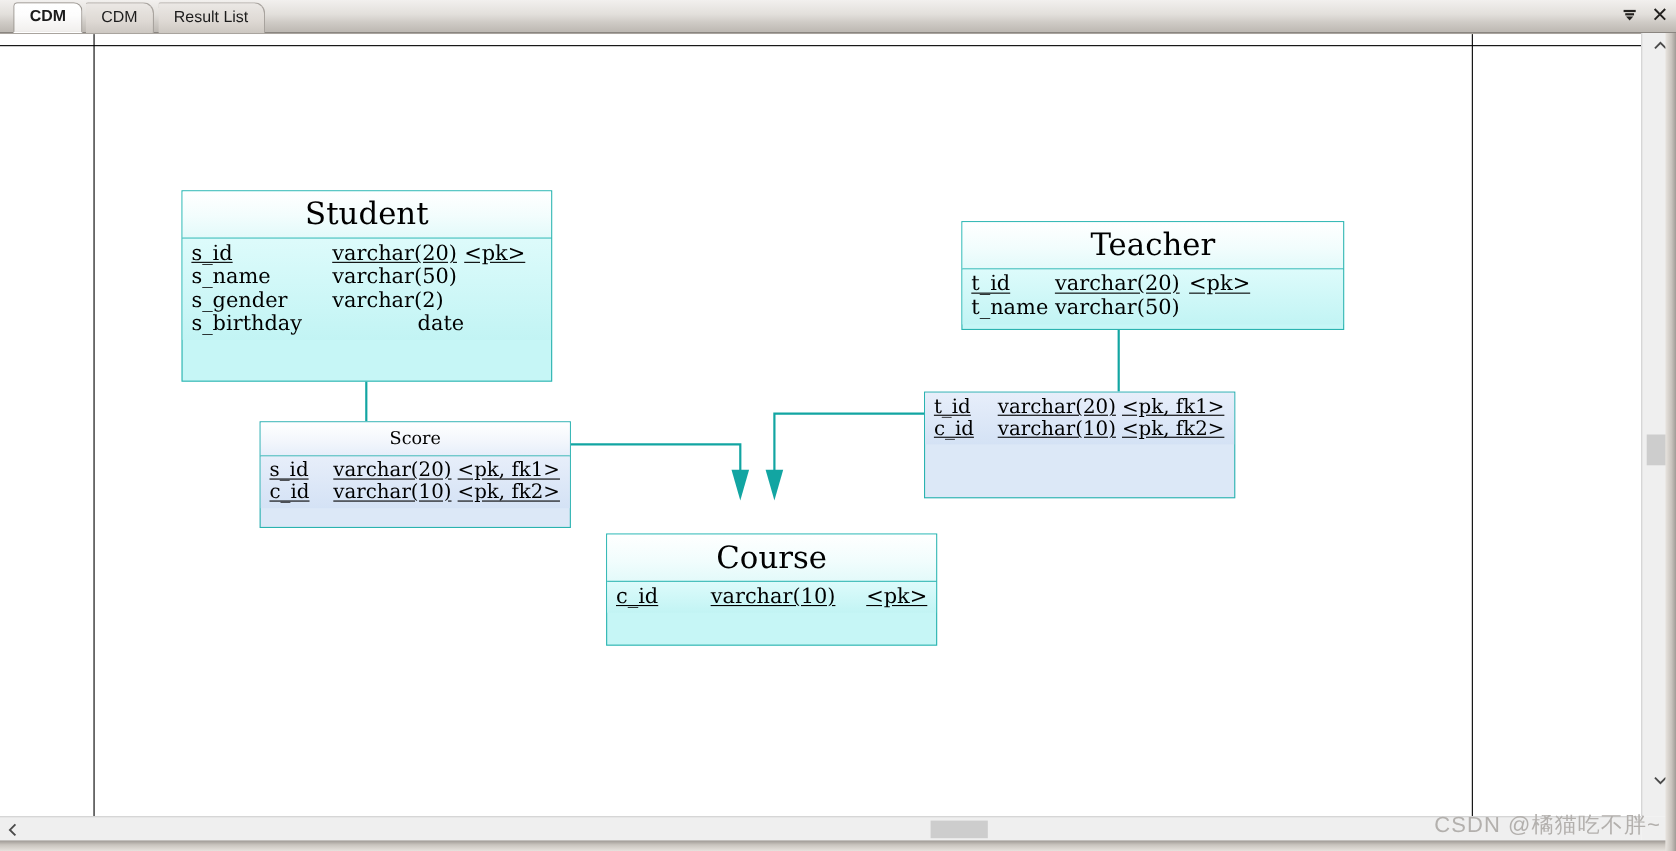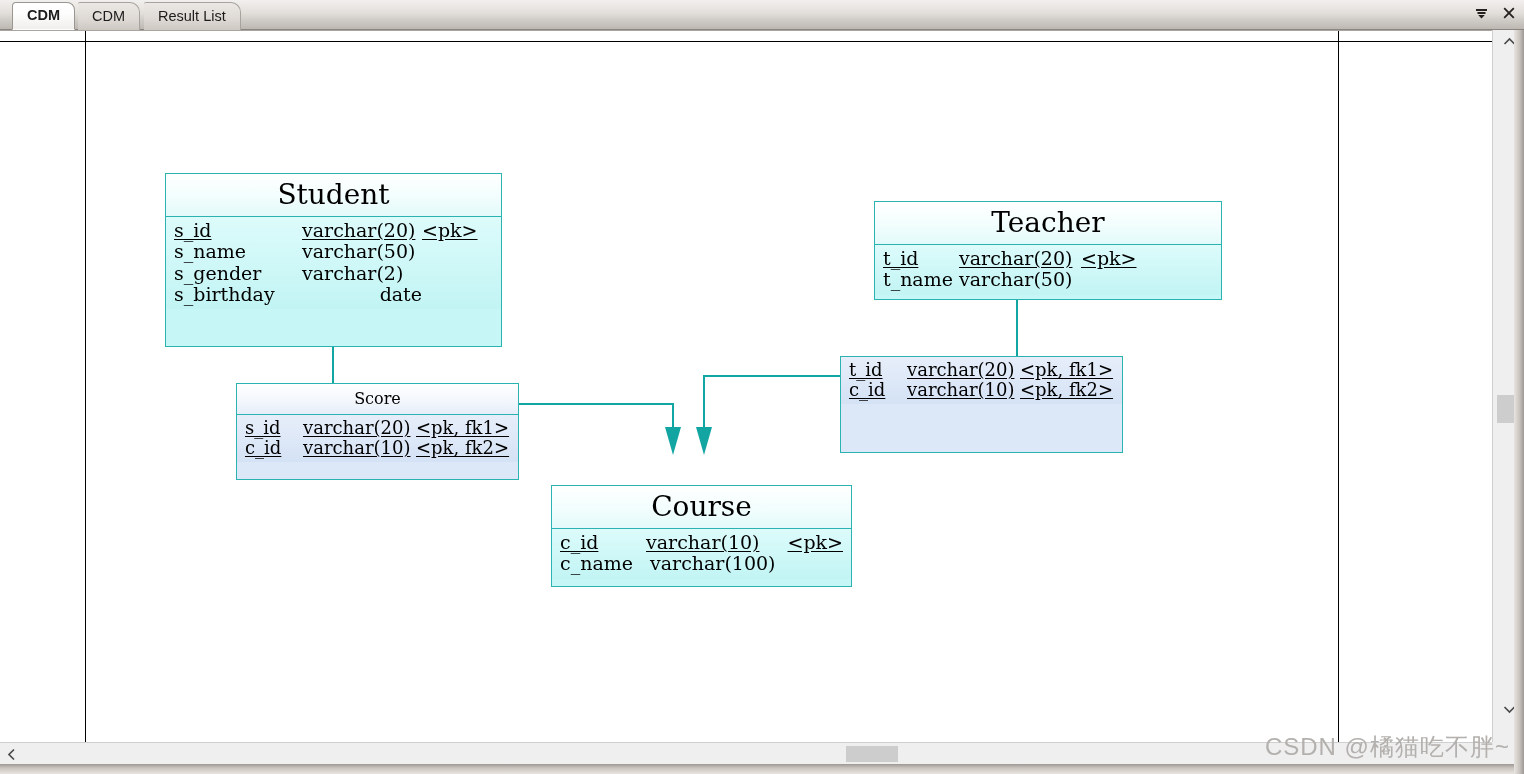--- a/index.html
+++ b/index.html
@@ -193,21 +193,21 @@
   }
   #right-frame {
     position: absolute; right: 0; top: 30px;
     width: 10px; height: 744px;
     background: linear-gradient(to right, #e8e4df 0%, #c9c4be 55%, #9d9893 100%);
     z-index: 7;
   }
 
   #watermark {
     position: absolute; right: 14px; bottom: 11px;
-    font-size: 24px;
+    font-size: 20px;
     color: #b3b0ad;
     letter-spacing: 1px;
     white-space: nowrap;
     z-index: 9;
     pointer-events: none;
   }
 </style>
 </head>
 <body>
 
@@ -338,25 +338,20 @@
             </div>
           </div>
           <div class="entity entity-main" style="left: 551px; top: 454px; width: 301px; height: 102px;">
             <div class="entity-hdr">Course</div>
             <div class="entity-body">
               <div class="attr-row pk">
                 <span class="attr-name" style="width: 90px;">c_id</span>
                 <span class="attr-type" style="width: 148px;">varchar(10)</span>
                 <span class="attr-key">&lt;pk&gt;</span>
               </div>
-              <div class="attr-row">
-                <span class="attr-name" style="width: 90px;">c_name</span>
-                <span class="attr-type" style="width: 148px;">varchar(100)</span>
-                <span class="attr-key"></span>
-              </div>
             </div>
           </div>
         </div>
 
     </div>
   </div>
 
   <div id="vscroll">
     <div class="sb-btn" style="position:absolute;top:0;left:0;">
       <svg width="13" height="9" viewBox="0 0 13 9" aria-hidden="true">

